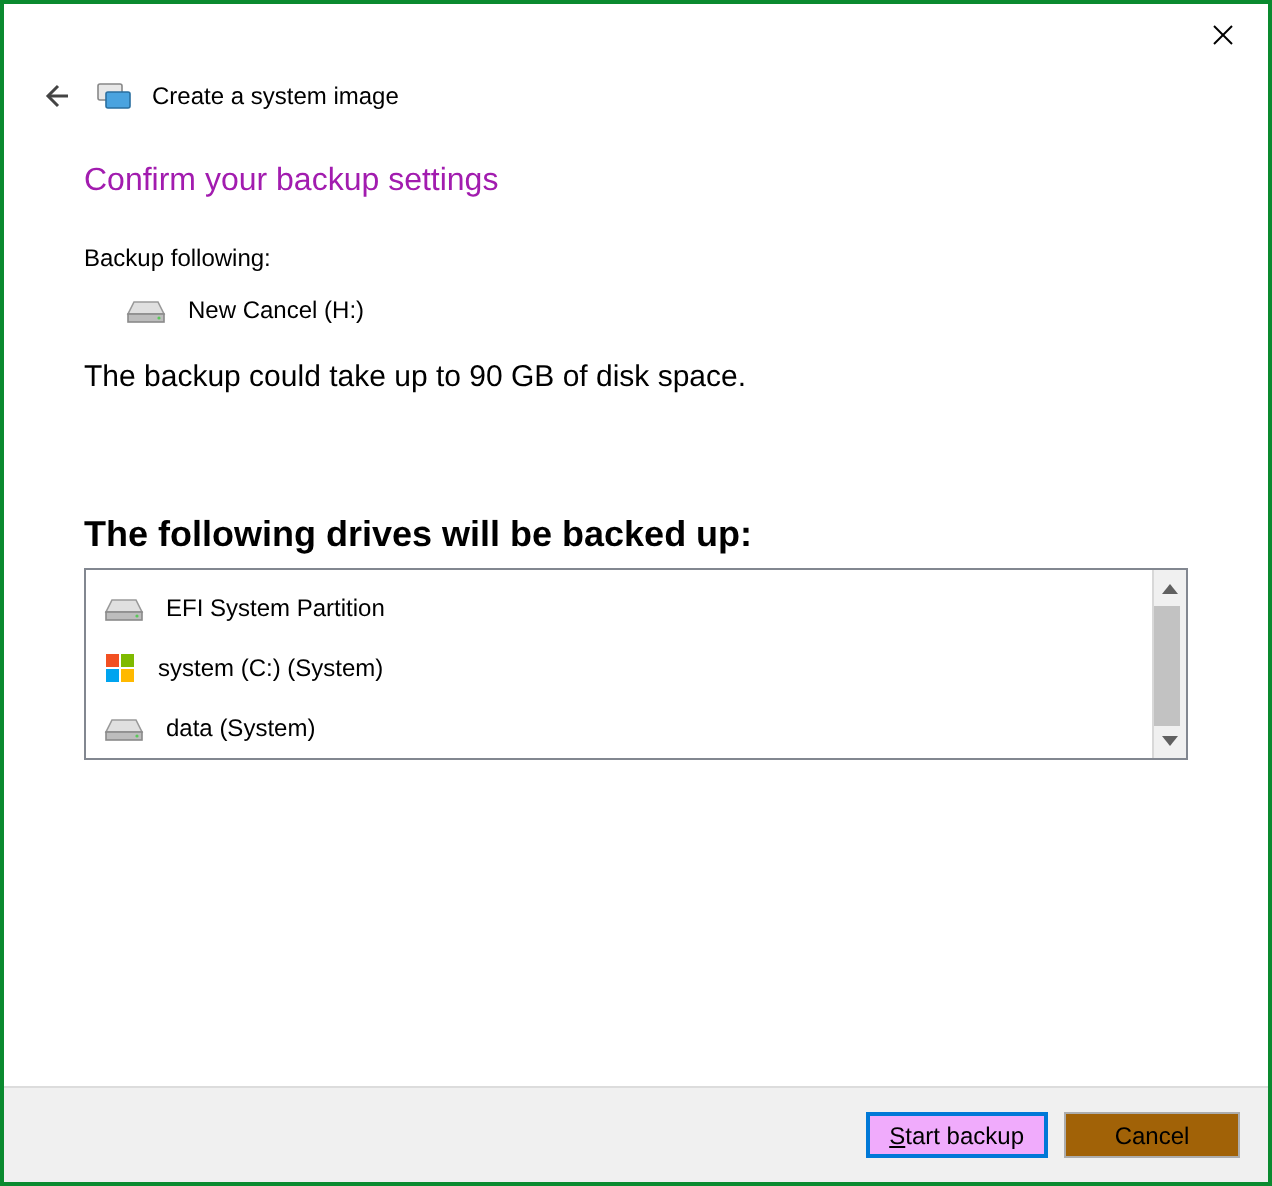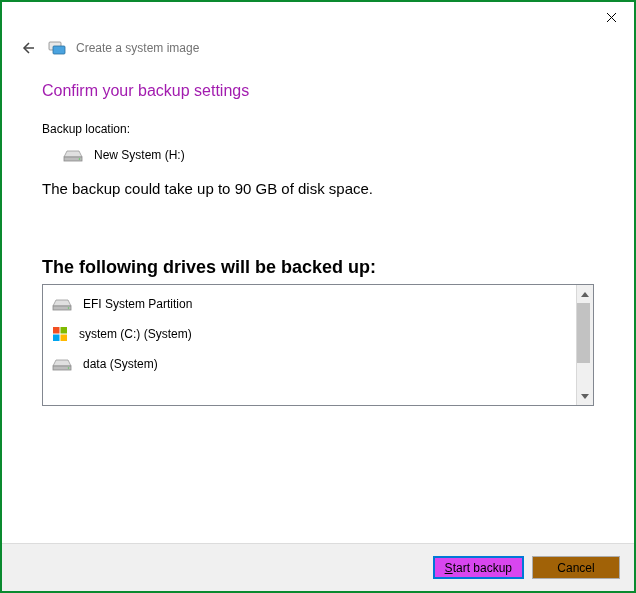--- a/index.html
+++ b/index.html
@@ -53,21 +53,21 @@
   .back-arrow svg { stroke: #444; stroke-width: 1.5; fill: none; }
   .wiz-icon {
     width: 18px;
     height: 18px;
     display: flex;
     align-items: center;
     justify-content: center;
   }
   .header-title {
     font-size: 12px;
-    color: #737373;
+    color: #000000;
   }
   .content {
     flex: 1;
     padding: 0 40px 0 40px;
     overflow: hidden;
   }
   .page-heading {
     color: #a21caf;
     font-size: 16px;
     font-weight: 400;
@@ -91,21 +91,21 @@
     font-size: 15px;
     margin-bottom: 60px;
   }
   .drives-label {
     font-size: 18px;
     margin-bottom: 6px;
     font-weight: bold;
   }
   .drives-box {
     border: 1px solid #828790;
-    height: 122px;
+    height: 96px;
     display: flex;
   }
   .drives-list {
     flex: 1;
     overflow: hidden;
     padding: 4px 0;
   }
   .drive-row {
     display: flex;
     align-items: center;
@@ -159,21 +159,21 @@
     height: 23px;
     font-size: 12px;
     font-family: inherit;
     background: #a16207;
     border: 1px solid #adadad;
     cursor: pointer;
     padding: 0 10px;
   }
   .btn.primary {
     border: 2px solid #0078d7;
-    background: #d946ef;
+    background: #f0abfc;
   }
   .underline-accel { text-decoration: underline; }
 </style>
 </head>
 <body>
 
 <div class="outer">
 
   <div class="titlebar">
     <div class="close-x">
@@ -197,31 +197,31 @@
         <rect x="5" y="7" width="12" height="8" rx="1" fill="#4aa3df" stroke="#2a6fa0" stroke-width="0.8"></rect>
       </svg>
     </div>
     <div class="header-title">Create a system image</div>
   </div>
 
   <div class="content">
 
     <div class="page-heading">Confirm your backup settings</div>
 
-    <div class="label">Backup location:</div>
+    <div class="label">Backup following:</div>
 
     <div class="location-row">
       <span class="drive-icon">
         <svg width="22" height="18" viewBox="0 0 22 18">
           <polygon points="2,11 20,11 17,5 5,5" fill="#e0e0e0" stroke="#9a9a9a" stroke-width="0.8"></polygon>
           <rect x="2" y="11" width="18" height="4" fill="#bdbdbd" stroke="#8a8a8a" stroke-width="0.8"></rect>
           <circle cx="17.5" cy="13" r="0.8" fill="#5ac85a"></circle>
         </svg>
       </span>
-      <span>New System (H:)</span>
+      <span>New Cancel (H:)</span>
     </div>
 
     <div class="size-note">The backup could take up to 90 GB of disk space.</div>
 
     <div class="drives-label">The following drives will be backed up:</div>
 
     <div class="drives-box">
       <div class="drives-list">
 
         <div class="drive-row">

